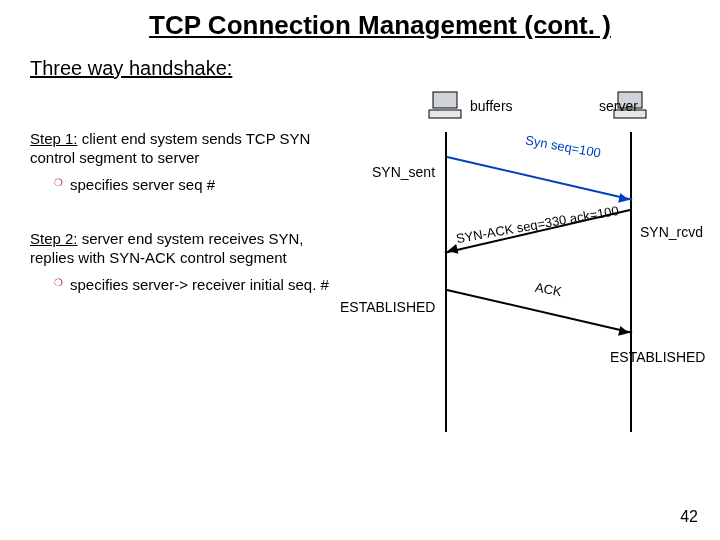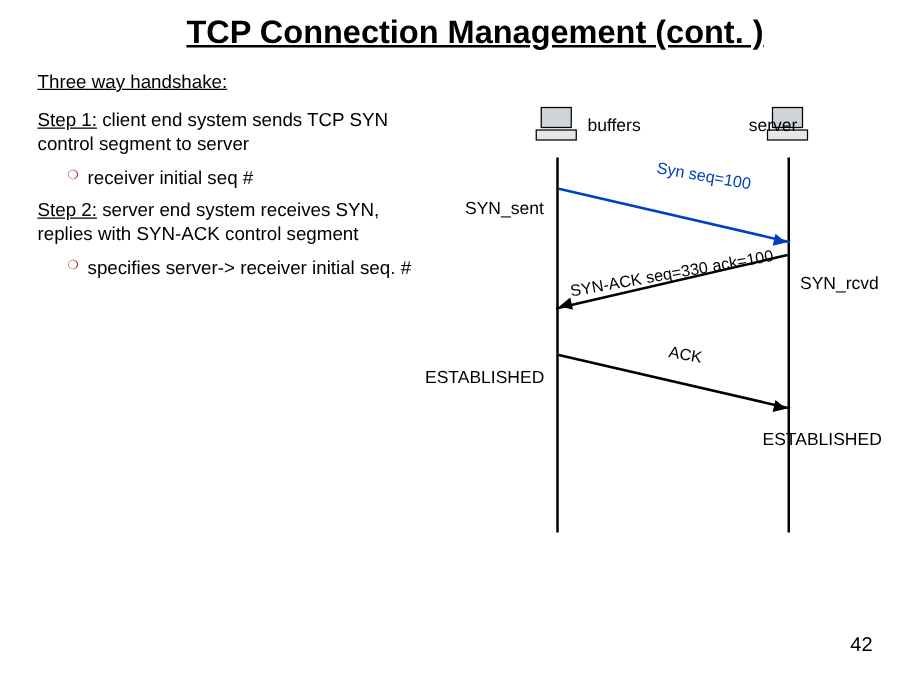--- a/index.html
+++ b/index.html
@@ -15,35 +15,36 @@
   }
   .title {
     text-align: center;
     font-size: 26px;
     font-weight: bold;
     text-decoration: underline;
     margin: 10px 0 16px 0;
     padding-left: 40px;
   }
   .subtitle {
-    font-size: 15px;
+    font-size: 20px;
     text-decoration: underline;
     margin: 0 0 14px 30px;
   }
   .content {
     display: flex;
     padding: 0 20px 0 30px;
   }
   .left {
     width: 300px;
     font-size: 15px;
     line-height: 1.25;
   }
   .step {
     margin-bottom: 8px;
+    margin-top: 36px;
   }
   .step-label { text-decoration: underline; }
   .sublist {
     list-style: none;
     padding-left: 24px;
     margin: 2px 0 8px 0;
   }
   .sublist li {
     position: relative;
     padding-left: 16px;
@@ -128,21 +129,21 @@
 <div class="title">TCP Connection Management (cont. )</div>
 <div class="subtitle">Three way handshake:</div>
 
 <div class="content">
   <div class="left">
 
     <div class="step">
       <span class="step-label">Step 1:</span><span> client end system sends TCP SYN control segment to server</span>
     </div>
     <ul class="sublist">
-      <li>receiver initial seq #</li>
+      <li>specifies server seq #</li>
     </ul>
 
     <div class="step">
       <span class="step-label">Step 2:</span><span> server end system receives SYN, replies with SYN-ACK control segment</span>
     </div>
     <ul class="sublist">
       <li>specifies server-&gt; receiver initial seq. #</li>
     </ul>
 
   </div>

